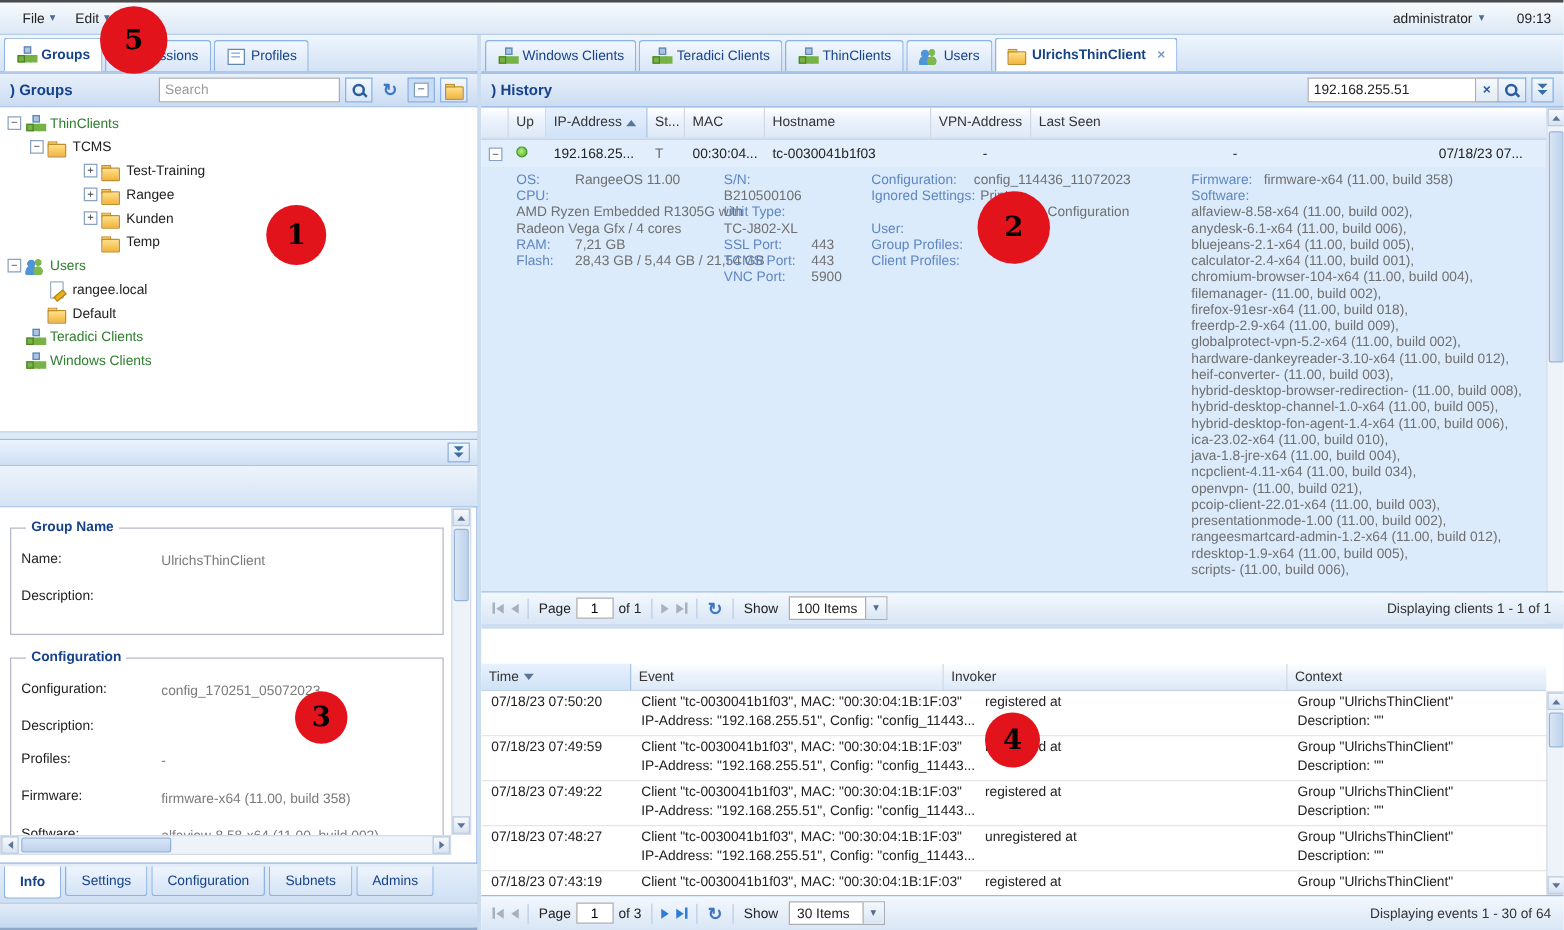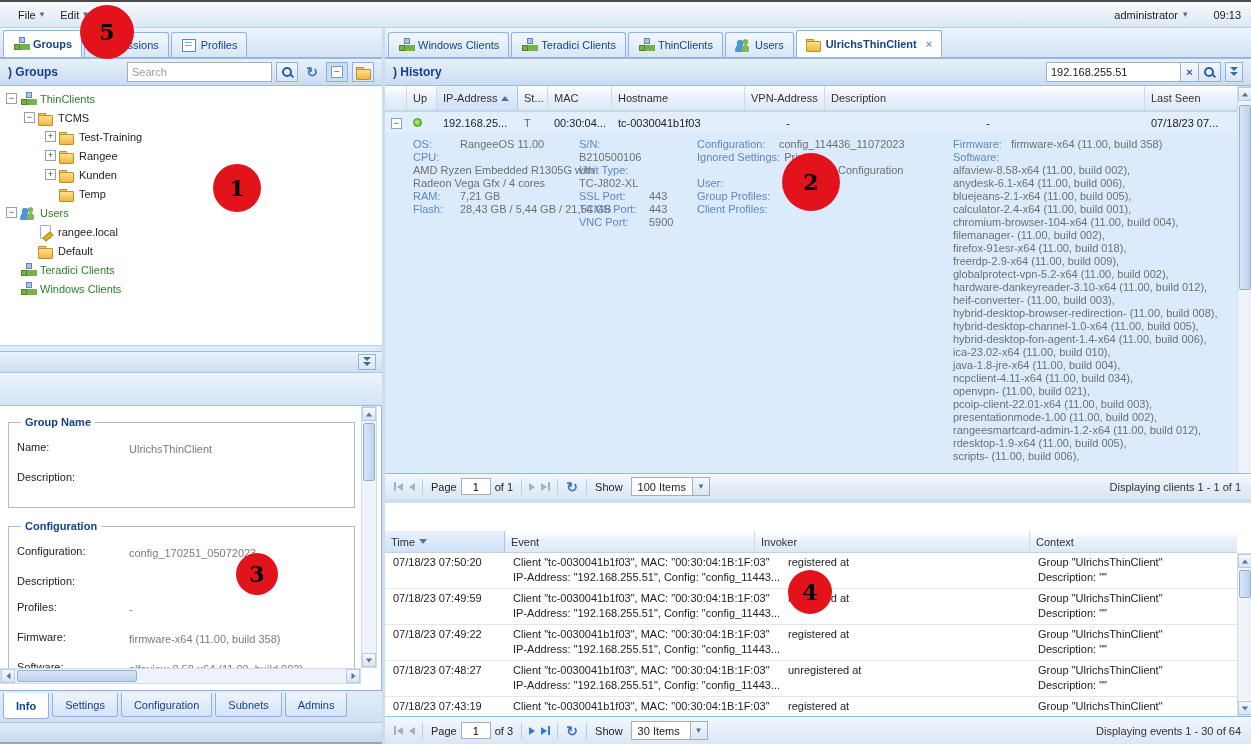--- a/index.html
+++ b/index.html
@@ -83,21 +83,21 @@
   .tri.l { border-right:6px solid #a6b1bf; } .tri.r { border-left:6px solid #a6b1bf; }
   .navbar { width:2px; height:9px; background:#a6b1bf; } .nav.en .tri.r { border-left-color:#2e7cd4; } .nav.en .navbar { background:#2e7cd4; }
   .psep { width:1px; height:16px; background:#b9cde5; margin:0 4px; }
 
   
   .left { position:absolute; left:0; top:28px; width:382px; height:716px; background:#fff; border-right:1px solid #99bbe8; }
   .left .tabstrip { left:0; top:0; width:382px; height:30px; }
   .left .phead { left:0; top:30px; width:382px; height:28px; }
   .tree { position:absolute; left:0; top:58px; width:382px; height:259px; background:#fff; overflow:hidden; padding-top:3px; }
   .titem { height:19px; display:flex; align-items:center; gap:3px; cursor:pointer; white-space:nowrap; }
-  .titem[data-level="0"] { padding-left:6px; } .titem[data-level="1"] { padding-left:24px; } .titem[data-level="2"] { padding-left:45px; }
+  .titem[data-level="0"] { padding-left:6px; } .titem[data-level="1"] { padding-left:24px; } .titem[data-level="2"] { padding-left:67px; }
   .texp { width:11px; height:11px; flex:none; display:flex; align-items:center; justify-content:center;
     font-size:9px; line-height:9px; color:#444; }
   .titem[data-exp="minus"] .texp, .titem[data-exp="plus"] .texp { border:1px solid #8aa2bf; background:#fff; }
   .titem[data-exp="minus"] .texp::after { content:"−"; } .titem[data-exp="plus"] .texp::after { content:"+"; }
   .titem[data-color="green"] .tlabel { color:#2d7d2d; }
   .tlabel { padding-left:2px; }
 
   .band1 { position:absolute; left:0; top:317px; width:382px; height:6px; background:#dde9f7; border-top:1px solid #bcd2ea; }
   .cheader { position:absolute; left:0; top:323px; width:382px; height:22px;
     background:linear-gradient(#eaf2fc,#cfe0f3); border-top:1px solid #99bbe8; border-bottom:1px solid #aac4e4;
@@ -494,21 +494,20 @@
       <div class="gh" style="width:22px"></div>
       <div class="gh" style="width:30px">Up</div>
       <div class="gh sorted" style="width:81px">
           <span>IP-Address</span>
           <span class="sortarrow-up"></span>
         </div>
       <div class="gh" style="width:30px">St...</div>
       <div class="gh" style="width:64px">MAC</div>
       <div class="gh" style="width:133px">Hostname</div>
       <div class="gh" style="width:80px">VPN-Address</div>
-      <div class="gh" style="width:320px">Description</div>
       <div class="gh" style="width:92px; border-right:none">Last Seen</div>
     </div>
 
     <div class="crow">
       <div class="cell" style="width:22px"><span class="texp" style="border:1px solid #8aa2bf;display:inline-flex;width:11px;height:11px;align-items:center;justify-content:center;font-size:9px;background:#fff">−</span></div>
       <div class="cell" style="width:30px"><span class="updot"></span></div>
       <div class="cell" style="width:81px">192.168.25...</div>
       <div class="cell" style="width:30px; color:#666">T</div>
       <div class="cell" style="width:64px">00:30:04...</div>
       <div class="cell" style="width:133px">tc-0030041b1f03</div>

